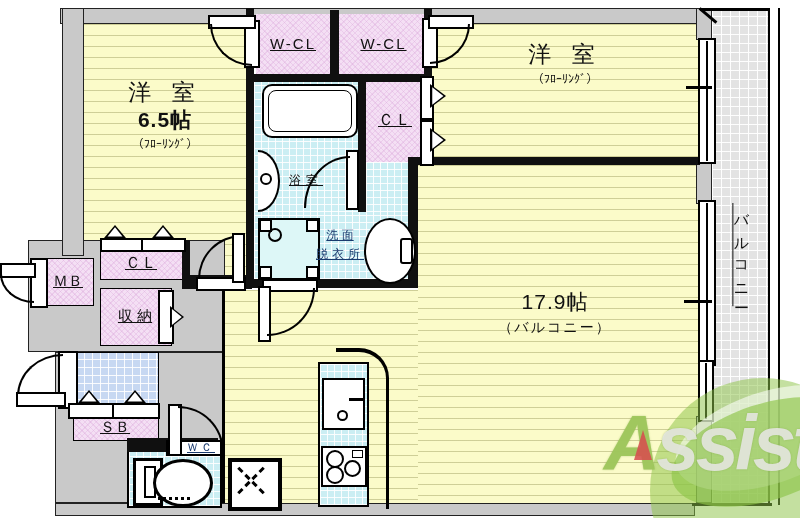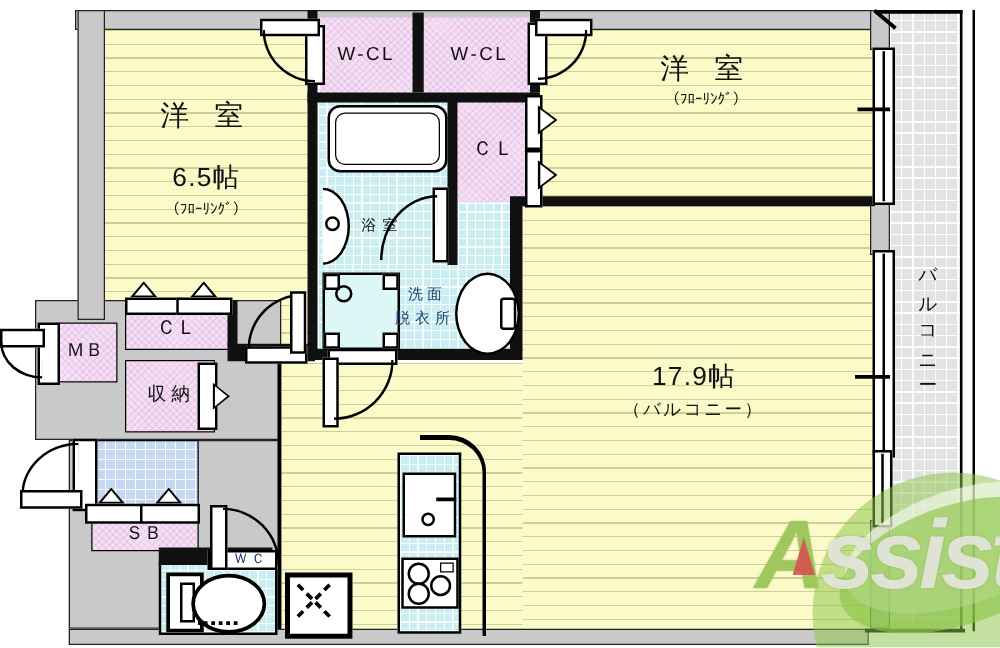--- a/index.html
+++ b/index.html
@@ -30,22 +30,22 @@
   .winv .mid{position:absolute;left:50%;top:1px;bottom:1px;width:2px;background:#000;transform:translateX(-50%);}
   .tick{position:absolute;background:#000;}
   .tri{position:absolute;}
   .tri .o{position:absolute;inset:0;background:#000;}
   .tri .i{position:absolute;inset:0;background:#fff;}
   .tri-up .o{clip-path:polygon(50% 0,100% 100%,0 100%);}
   .tri-up .i{clip-path:polygon(50% 18%,84% 88%,16% 88%);}
   .tri-rt .o{clip-path:polygon(0 0,100% 50%,0 100%);}
   .tri-rt .i{clip-path:polygon(14% 14%,84% 50%,14% 86%);}
   .lbl{position:absolute;text-align:center;line-height:1.25;}
-  .cen{display:flex;align-items:center;justify-content:center;}
-  .navy{color:#1A3A6E;}
+  .cen{display:flex;align-items:center;justify-content:center;text-decoration:underline;}
+  .navy{color:#1A3A6E;text-decoration:underline;}
   .rm-name{font-size:23px;letter-spacing:7px;}
   .rm-size{font-size:21px;letter-spacing:1px;}
   .rm-note{font-size:12px;letter-spacing:0;}
   .fixture{position:absolute;background:#fff;border:2.5px solid #000;}
   
   #wm-circle{position:absolute;border-radius:50%;background:rgba(142,196,72,.52);}
   #wm-swooshW{position:absolute;border-radius:50%;background:rgba(255,255,255,.55);transform:rotate(-18deg);}
   #wm-swooshG{position:absolute;border-radius:50%;background:rgba(142,196,72,.65);transform:rotate(-18deg);}
   #wm-text{position:absolute;font-style:italic;font-weight:bold;font-size:78px;letter-spacing:-4px;
            color:rgba(228,230,222,.92);text-shadow:0 0 2px rgba(120,160,60,.45);}
@@ -221,21 +221,21 @@
     <div class="abs" style="right:2px;top:2px;width:9px;height:6px;border:1.5px solid #000;"></div>
   </div>
 
   <div class="abs" style="left:228px;top:458px;width:46px;height:45px;background:#fff;border:4px solid #000;">
     <div class="abs" style="left:1px;top:17px;width:36px;height:0;border-top:3px dashed #000;transform:rotate(45deg);"></div>
     <div class="abs" style="left:1px;top:17px;width:36px;height:0;border-top:3px dashed #000;transform:rotate(-45deg);"></div>
   </div>
 
   <div class="lbl" style="left:84px;top:78px;width:162px;">
     <div class="rm-name">洋 室</div>
-    <div class="rm-size" style="margin-top:23px;">6.5帖</div>
+    <div class="rm-size" style="margin-top:0;font-weight:bold;">6.5帖</div>
     <div class="rm-note" style="margin-top:4px;">（ﾌﾛｰﾘﾝｸﾞ）</div>
   </div>
   <div class="lbl" style="left:460px;top:40px;width:210px;">
     <div class="rm-name">洋 室</div>
     <div class="rm-note" style="margin-top:3px;">（ﾌﾛｰﾘﾝｸﾞ）</div>
   </div>
   <div class="lbl" style="left:440px;top:284px;width:230px;">
     <div class="rm-size" style="margin-top:5px;">17.9帖</div>
     <div class="rm-note" style="margin-top:4px;font-size:14px;letter-spacing:2px;">（バルコニー）</div>
   </div>

